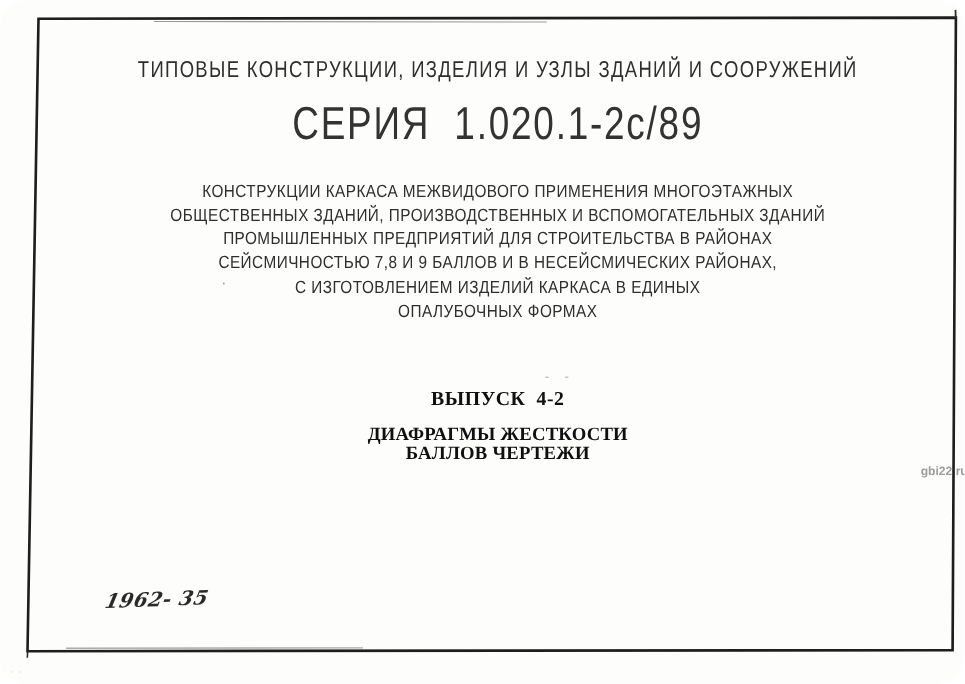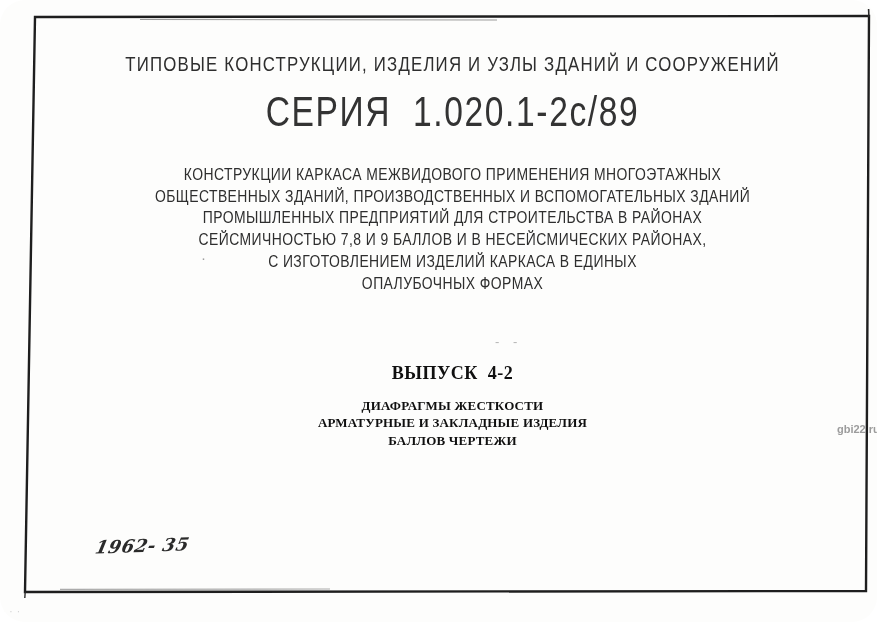--- a/index.html
+++ b/index.html
@@ -59,33 +59,32 @@
     letter-spacing: 0.5px;
   }
   #description .desc-line {
     transform: scaleX(0.87);
     white-space: nowrap;
   }
   .serif-bold {
     font-family: "Liberation Serif", serif;
     font-weight: bold;
     color: #101010;
-    margin-top: 11px;
   }
   #issue-label {
     position: absolute;
     left: 0; right: 0; top: 352px;
     font-size: 18px;
     letter-spacing: 0.5px;
     white-space: pre;
   }
   #subtitle-block {
     position: absolute;
     left: 0; right: 0; top: 386px;
-    font-size: 13px;
+    font-size: 17px;
     line-height: 17.4px;
     letter-spacing: 0.2px;
   }
   #handwritten-note {
     position: absolute;
     left: 96px; top: 535px;
     z-index: 2;
     font-family: "DejaVu Serif", serif;
     font-style: italic;
     font-weight: bold;
@@ -149,21 +148,20 @@
       <div class="desc-line">ПРОМЫШЛЕННЫХ ПРЕДПРИЯТИЙ ДЛЯ СТРОИТЕЛЬСТВА В РАЙОНАХ</div>
       <div class="desc-line">СЕЙСМИЧНОСТЬЮ 7,8 И 9 БАЛЛОВ И В НЕСЕЙСМИЧЕСКИХ РАЙОНАХ,</div>
       <div class="desc-line">С ИЗГОТОВЛЕНИЕМ ИЗДЕЛИЙ КАРКАСА В ЕДИНЫХ</div>
       <div class="desc-line">ОПАЛУБОЧНЫХ ФОРМАХ</div>
     </div>
 
     <div id="issue-label" class="serif-bold">ВЫПУСК  4-2</div>
 
     <div id="subtitle-block" class="serif-bold">
       <div>ДИАФРАГМЫ ЖЕСТКОСТИ</div>
-      <div>АРМАТУРНЫЕ И ЗАКЛАДНЫЕ ИЗДЕЛИЯ</div>
       <div>БАЛЛОВ ЧЕРТЕЖИ</div>
     </div>
 
   </div>
 
   <div id="handwritten-note">1962- 35</div>
 
   <div id="watermark">gbi22.ru</div>
 
   <div id="artifact-dot" class="artifact">·</div>

